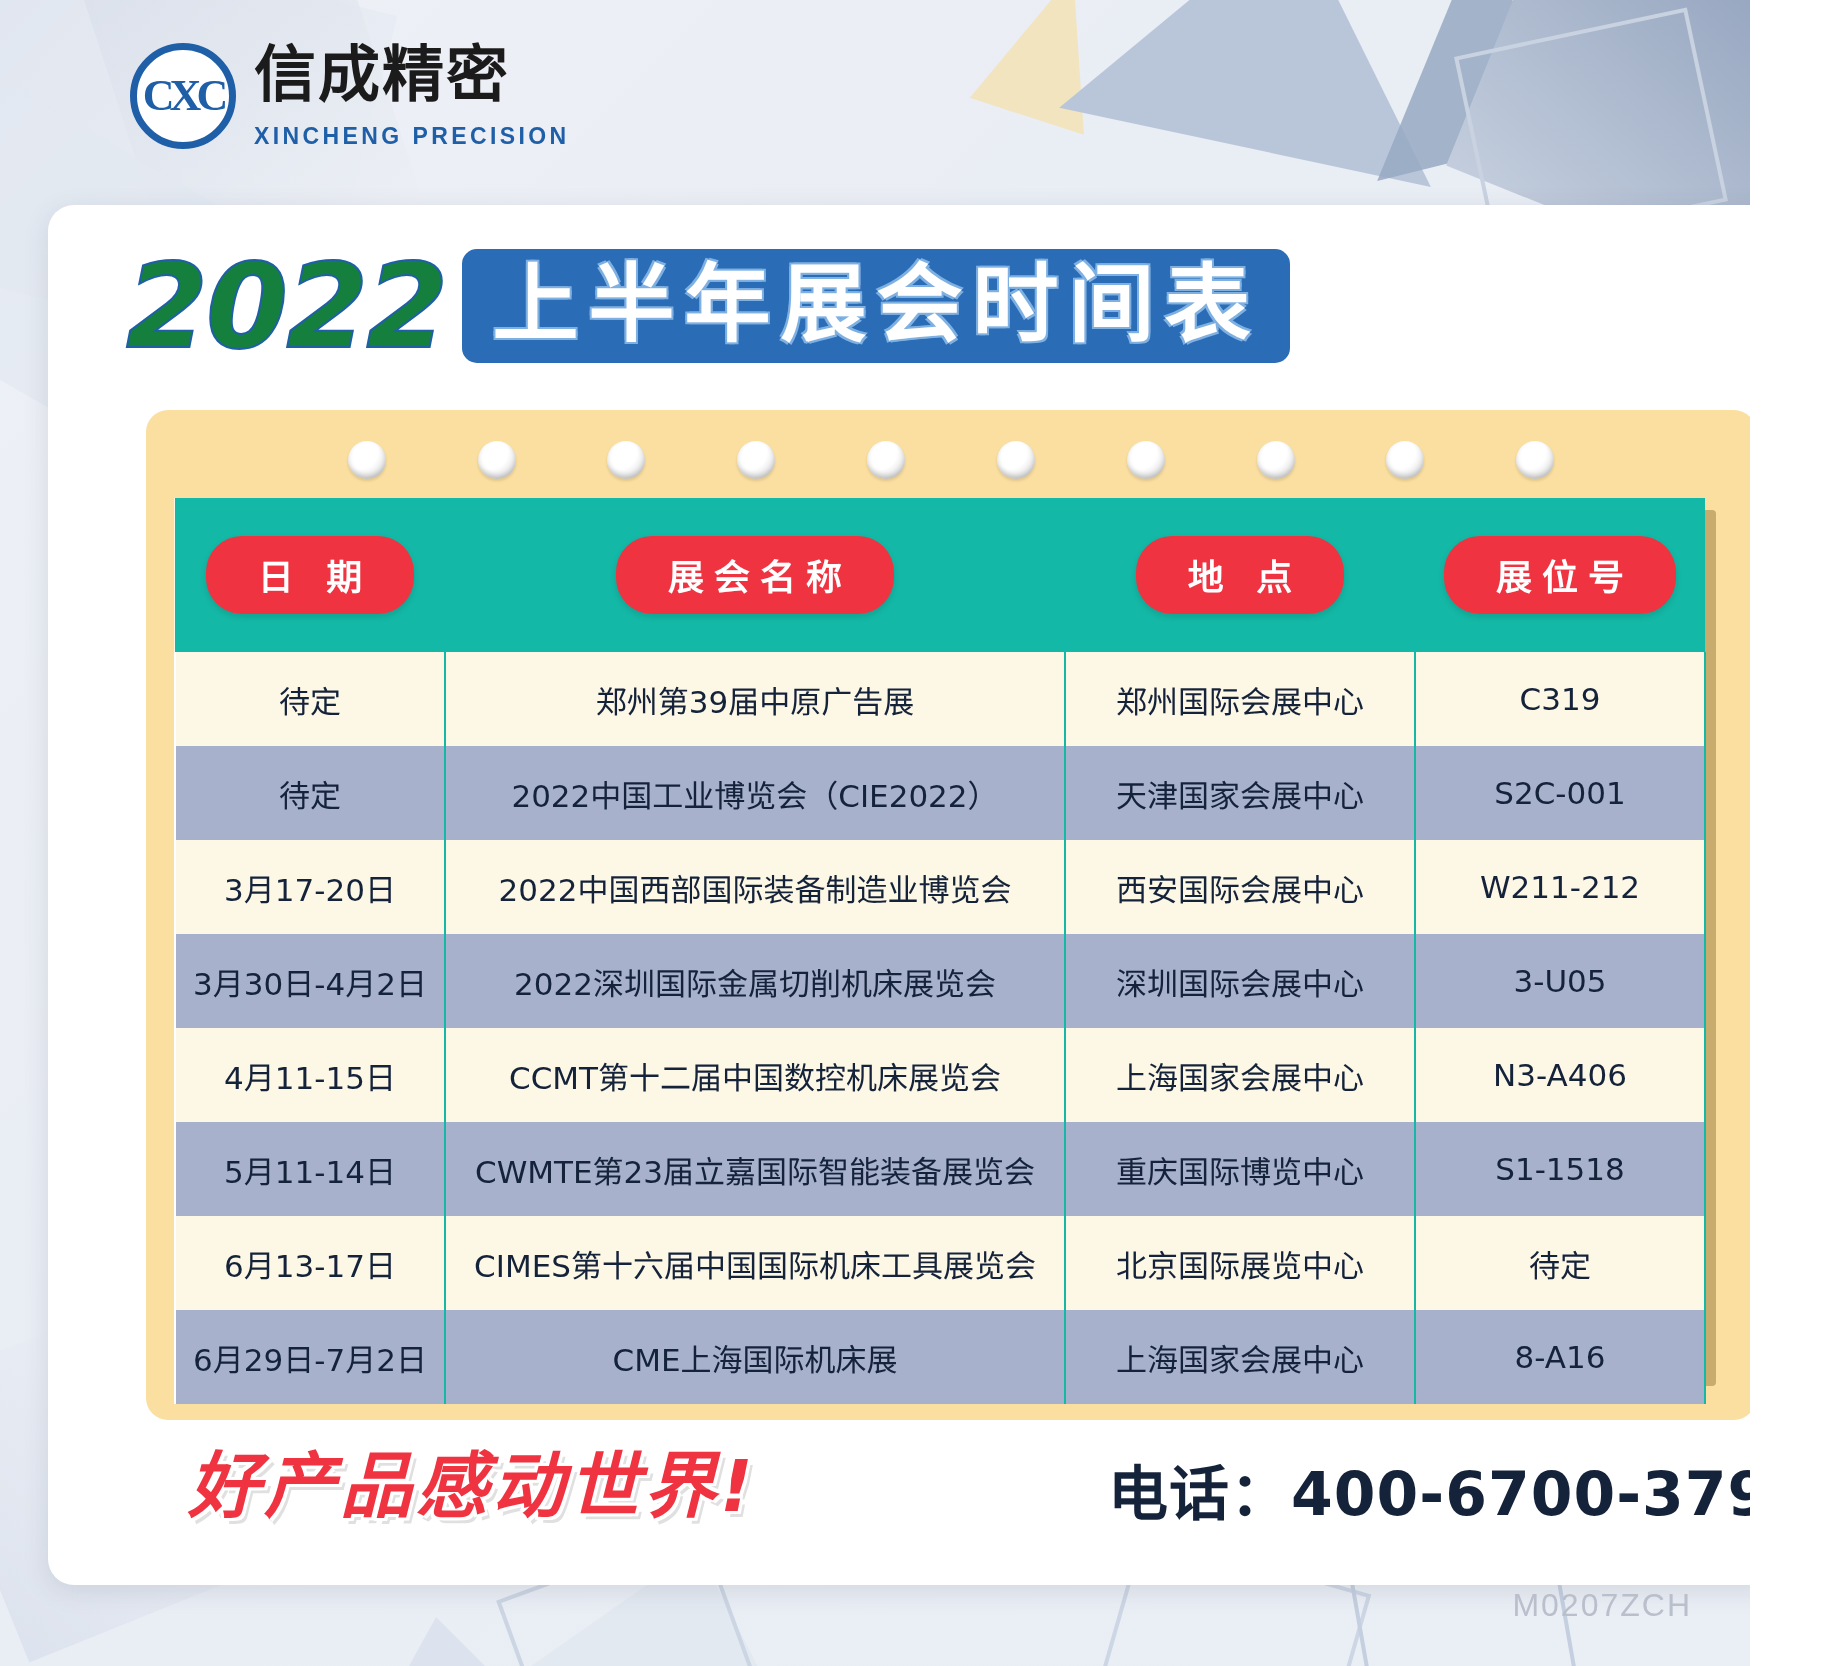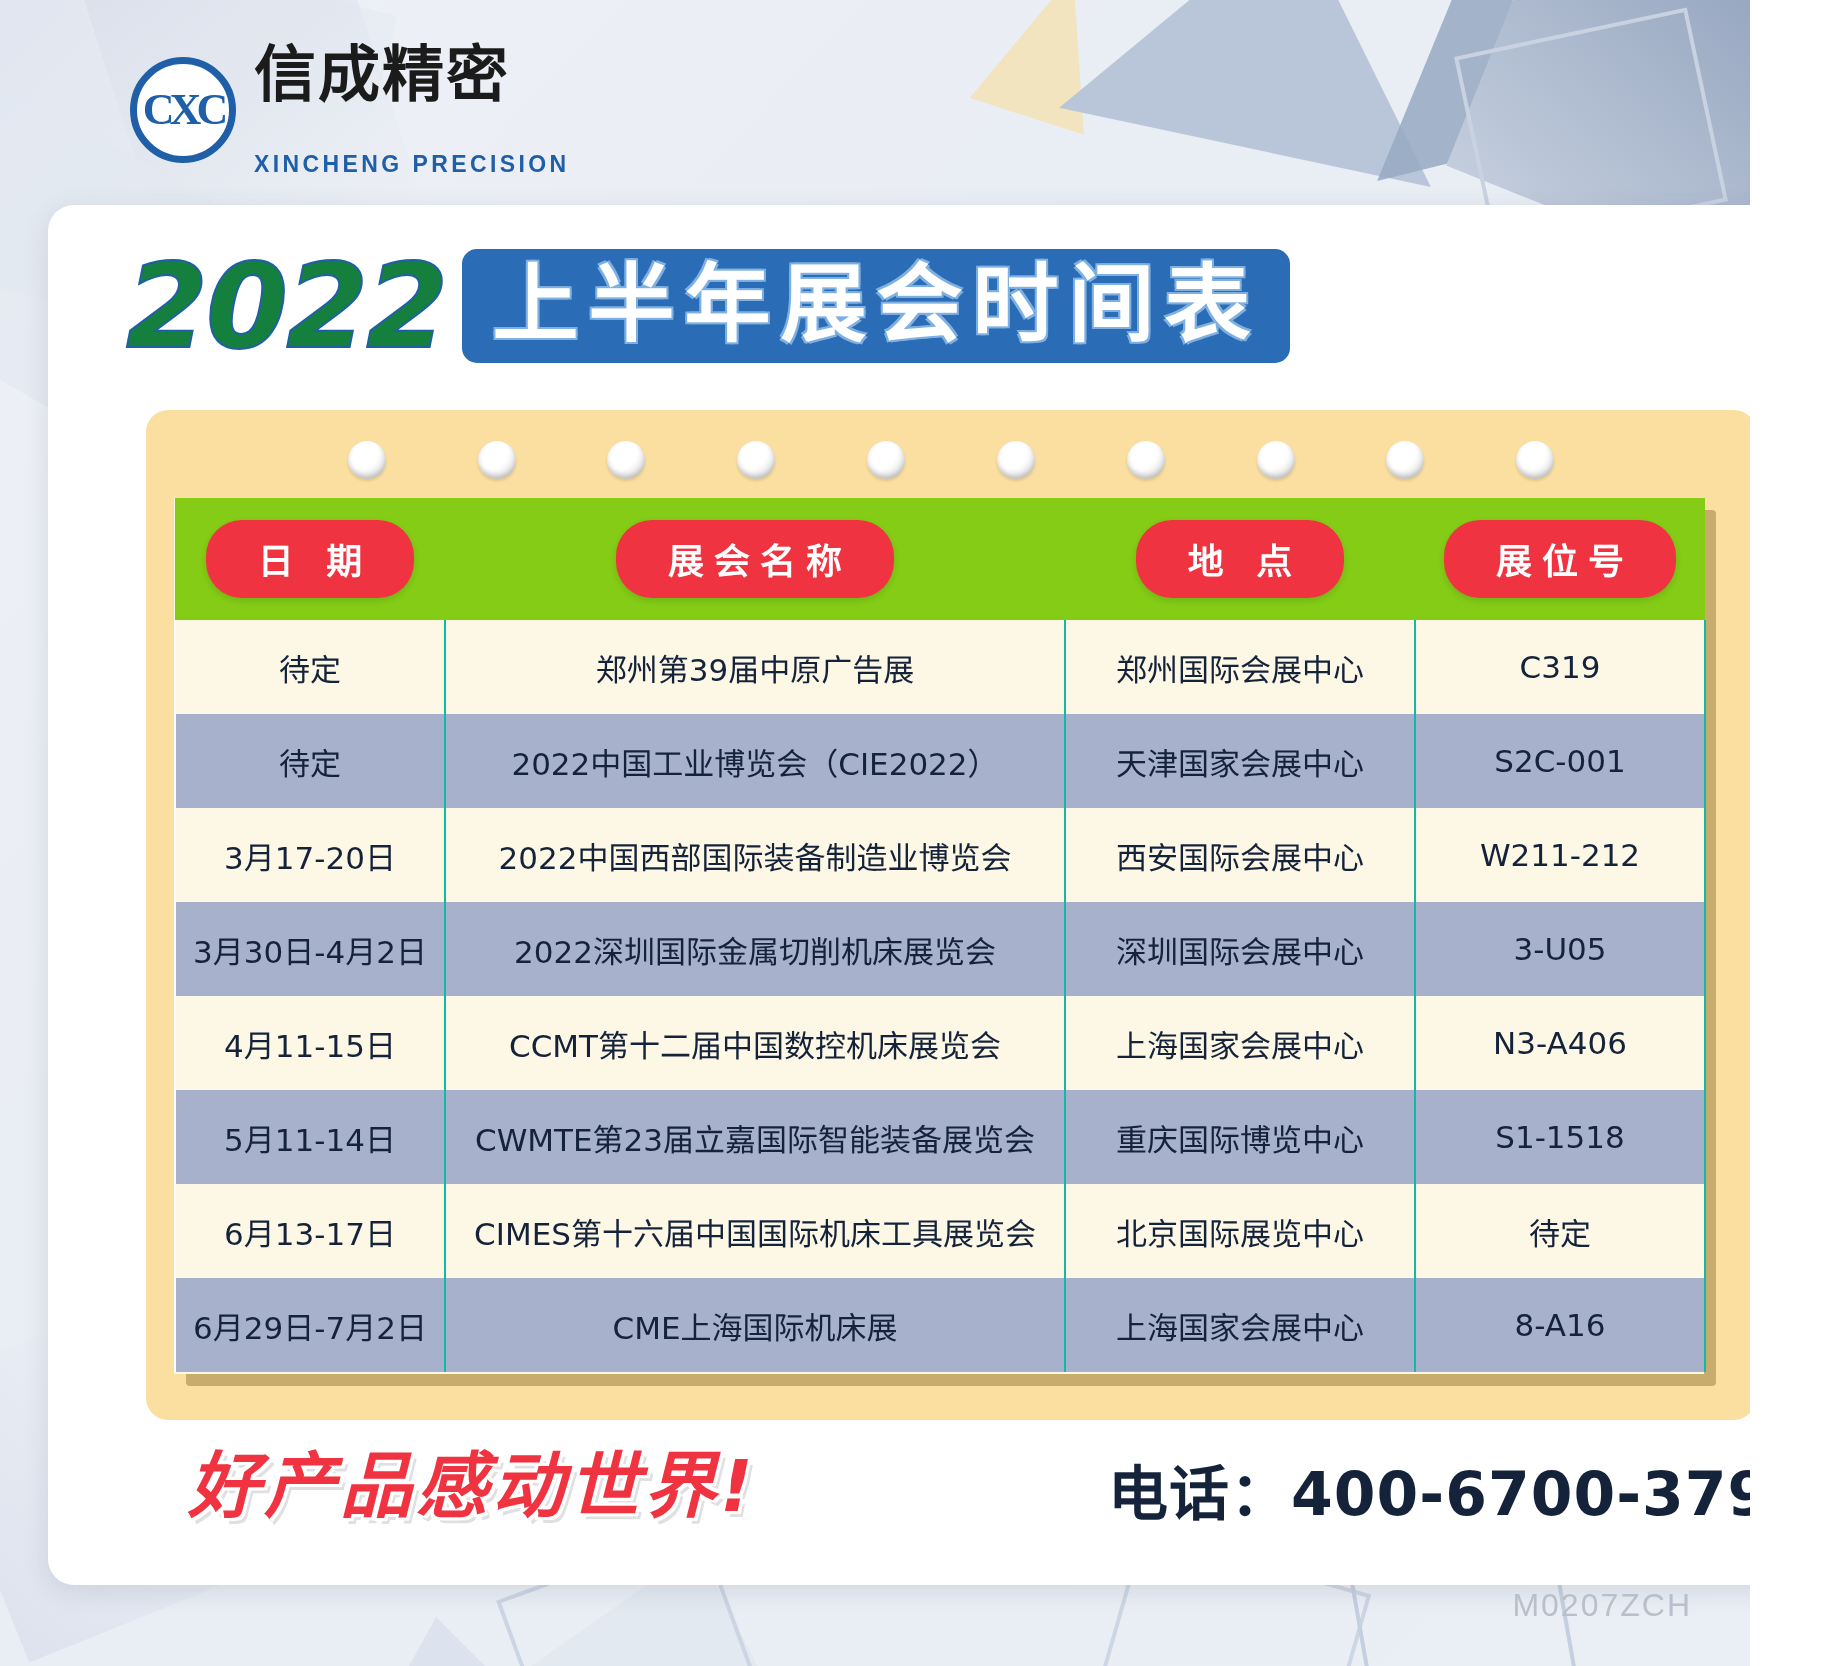--- a/index.html
+++ b/index.html
@@ -167,21 +167,20 @@
     font-weight: bold;
     font-size: 44px;
     color: #1f5fa8;
     letter-spacing: -5px;
     line-height: 1;
   }
   .logo-text-wrap {
     display: flex;
     flex-direction: column;
     justify-content: center;
-    gap: 28px;
   }
   .logo-cn {
     font-family: "DejaVu Sans", sans-serif;
     font-weight: bold;
     font-size: 62px;
     color: #1b1b1b;
     line-height: 1.05;
     letter-spacing: 2px;
   }
   .logo-en {
@@ -292,23 +291,23 @@
     height: 876px;
     background: #fdf7e6;
   }
   table {
     width: 100%;
     border-collapse: collapse;
     table-layout: fixed;
   }
   th.head-cell {
     height: 122px;
-    background: #84cc16;
+    background: #14b8a6;
     vertical-align: middle;
-    padding: 0;
+    padding: 16px;
   }
   .head-pill {
     display: inline-block;
     background: #ef3340;
     color: #ffffff;
     font-family: "DejaVu Sans", sans-serif;
     font-weight: bold;
     font-size: 36px;
     letter-spacing: 10px;
     padding: 12px 42px 14px 52px;

